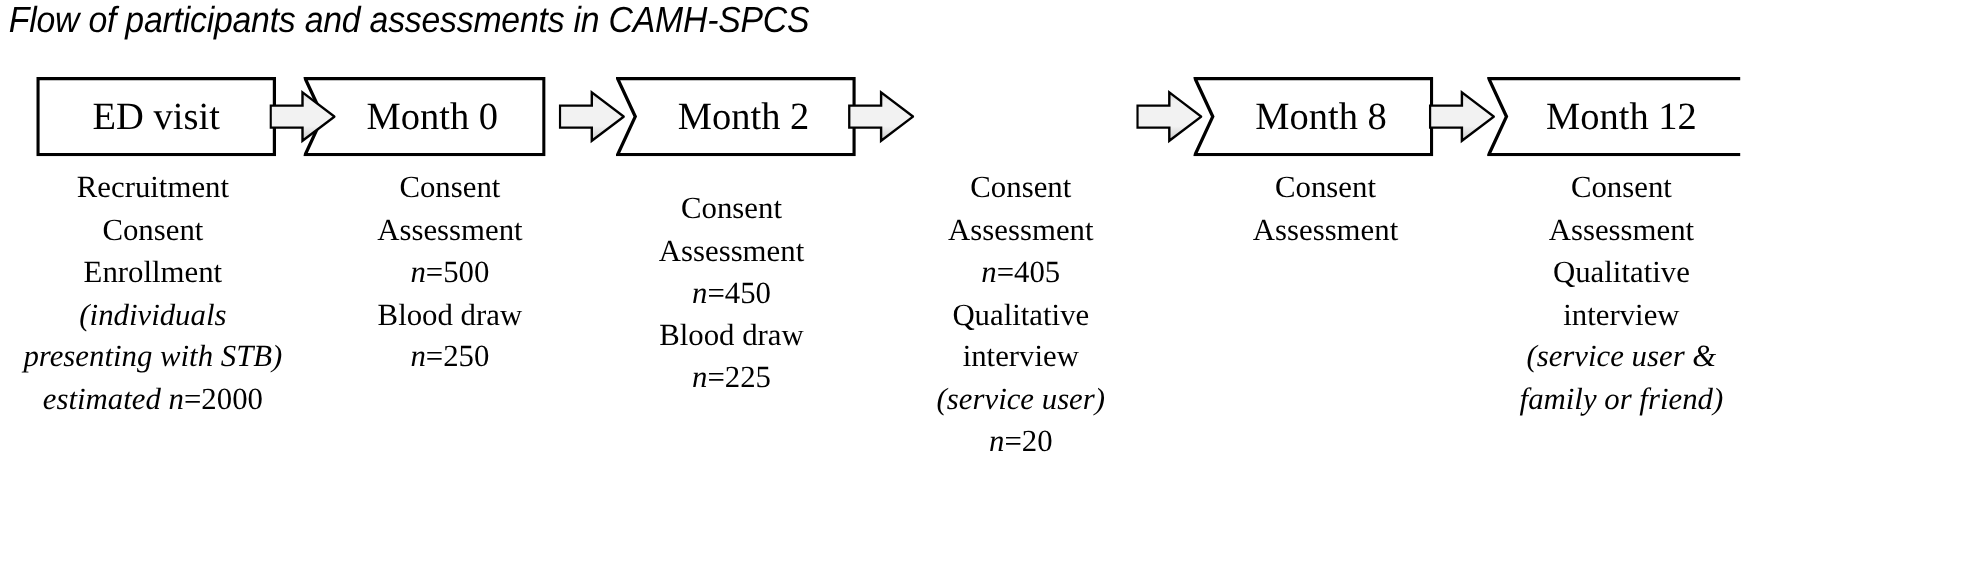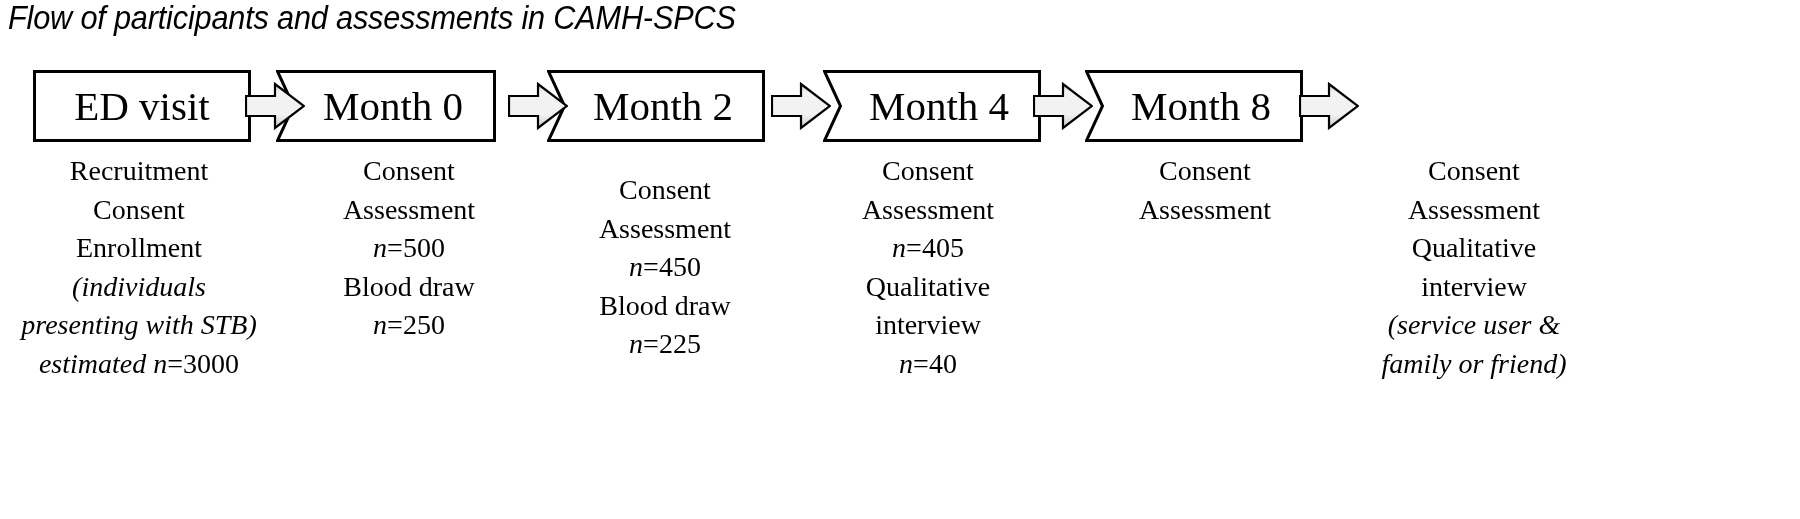--- a/index.html
+++ b/index.html
@@ -63,21 +63,21 @@
 
   .stage-label {
     position: absolute;
     left: 0;
     top: 0;
     width: 100%;
     height: 72px;
     display: flex;
     align-items: center;
     justify-content: center;
-    font-size: 41px;
+    font-size: 35px;
     line-height: 38px;
     white-space: nowrap;
     padding-left: 14px;
     box-sizing: border-box;
   }
   .stage-cell.first .stage-label {
     padding-left: 0;
   }
 
   .arrow-cell {
@@ -129,38 +129,38 @@
           <path d="M 1.5 1.5 L 216.5 1.5 L 216.5 70.5 L 1.5 70.5 Z" fill="#ffffff" stroke="#000000" stroke-width="3" stroke-linejoin="miter"></path>
         </svg>
         <div class="stage-label">ED visit</div>
       </div>
       <div class="stage-cell" style="left: 276px; width: 220px;">
         <svg class="stage-shape" width="220" height="72" viewBox="0 0 220 72">
           <path d="M 1.5 1.5 L 218.5 1.5 L 218.5 70.5 L 1.5 70.5 L 17.5 36 Z" fill="#ffffff" stroke="#000000" stroke-width="3" stroke-linejoin="miter"></path>
         </svg>
         <div class="stage-label">Month 0</div>
       </div>
-      <div class="stage-cell" style="left: 547px; width: 218px;">
+      <div class="stage-cell" style="left: 560px; width: 218px;">
         <svg class="stage-shape" width="218" height="72" viewBox="0 0 218 72">
           <path d="M 1.5 1.5 L 216.5 1.5 L 216.5 70.5 L 1.5 70.5 L 17.5 36 Z" fill="#ffffff" stroke="#000000" stroke-width="3" stroke-linejoin="miter"></path>
         </svg>
         <div class="stage-label">Month 2</div>
-      </div>
-      <div class="stage-cell" style="left: 823px; width: 218px;">
-        <svg class="stage-shape" width="218" height="72" viewBox="0 0 218 72">
-          <path d="M 1.5 1.5 L 216.5 1.5 L 216.5 70.5 L 1.5 70.5 L 17.5 36 Z" fill="#ffffff" stroke="#000000" stroke-width="3" stroke-linejoin="miter"></path>
-        </svg>
-        <div class="stage-label">Month 4</div>
       </div>
       <div class="stage-cell" style="left: 1085px; width: 218px;">
         <svg class="stage-shape" width="218" height="72" viewBox="0 0 218 72">
           <path d="M 1.5 1.5 L 216.5 1.5 L 216.5 70.5 L 1.5 70.5 L 17.5 36 Z" fill="#ffffff" stroke="#000000" stroke-width="3" stroke-linejoin="miter"></path>
         </svg>
         <div class="stage-label">Month 8</div>
       </div>
+      <div class="stage-cell" style="left: 1352px; width: 230px;">
+        <svg class="stage-shape" width="230" height="72" viewBox="0 0 230 72">
+          <path d="M 1.5 1.5 L 236 1.5 L 236 70.5 L 1.5 70.5 L 17.5 36 Z" fill="#ffffff" stroke="#000000" stroke-width="3" stroke-linejoin="miter"></path>
+        </svg>
+        <div class="stage-label">Month 12</div>
+      </div>
       <div class="arrow-cell" style="left: 245px; width: 60px;">
         <svg width="60" height="72" viewBox="0 0 60 72">
           <defs>
             <linearGradient id="agrad0" x1="0" y1="0" x2="0" y2="1">
               <stop offset="0%" stop-color="#c9c9c9"></stop>
               <stop offset="18%" stop-color="#f2f2f2"></stop>
               <stop offset="70%" stop-color="#f2f2f2"></stop>
               <stop offset="100%" stop-color="#c9c9c9"></stop>
             </linearGradient>
           </defs>
@@ -221,21 +221,21 @@
       </div>
     </div>
 
   <div id="detail-row">
       <div class="detail-col" style="width: 300px; left: -11px; top: 0px;">
         <div class="ln">Recruitment</div>
         <div class="ln">Consent</div>
         <div class="ln">Enrollment</div>
         <div class="ln it">(individuals</div>
         <div class="ln it">presenting with STB)</div>
-        <div class="ln it"><span>estimated </span><span class="nvar">n</span><span style="font-style: normal;">=3000</span></div>
+        <div class="ln it"><span>estimated </span><span class="nvar">n</span><span style="font-style: normal;">=2000</span></div>
       </div>
       <div class="detail-col" style="width: 300px; left: 259px; top: 0px;">
         <div class="ln">Consent</div>
         <div class="ln">Assessment</div>
         <div class="ln"><span class="nvar">n</span><span style="font-style: normal;">=500</span></div>
         <div class="ln">Blood draw</div>
         <div class="ln"><span class="nvar">n</span><span style="font-style: normal; text-align: right;">=250</span></div>
       </div>
       <div class="detail-col" style="width: 300px; left: 515px; top: 19px;">
         <div class="ln">Consent</div>
@@ -243,21 +243,22 @@
         <div class="ln"><span class="nvar">n</span><span style="font-style: normal;">=450</span></div>
         <div class="ln">Blood draw</div>
         <div class="ln"><span class="nvar">n</span><span style="font-style: normal;">=225</span></div>
       </div>
       <div class="detail-col" style="width: 300px; left: 778px; top: 0px;">
         <div class="ln">Consent</div>
         <div class="ln">Assessment</div>
         <div class="ln"><span class="nvar">n</span><span style="font-style: normal;">=405</span></div>
         <div class="ln">Qualitative</div>
         <div class="ln">interview</div>
-        <div class="ln"><span class="nvar">n</span><span style="font-style: normal;">=40</span></div>
+        <div class="ln it">(service user)</div>
+        <div class="ln"><span class="nvar">n</span><span style="font-style: normal;">=20</span></div>
       </div>
       <div class="detail-col" style="width: 300px; left: 1055px; top: 0px;">
         <div class="ln">Consent</div>
         <div class="ln">Assessment</div>
       </div>
       <div class="detail-col" style="width: 300px; left: 1324px; top: 0px;">
         <div class="ln">Consent</div>
         <div class="ln">Assessment</div>
         <div class="ln">Qualitative</div>
         <div class="ln">interview</div>

